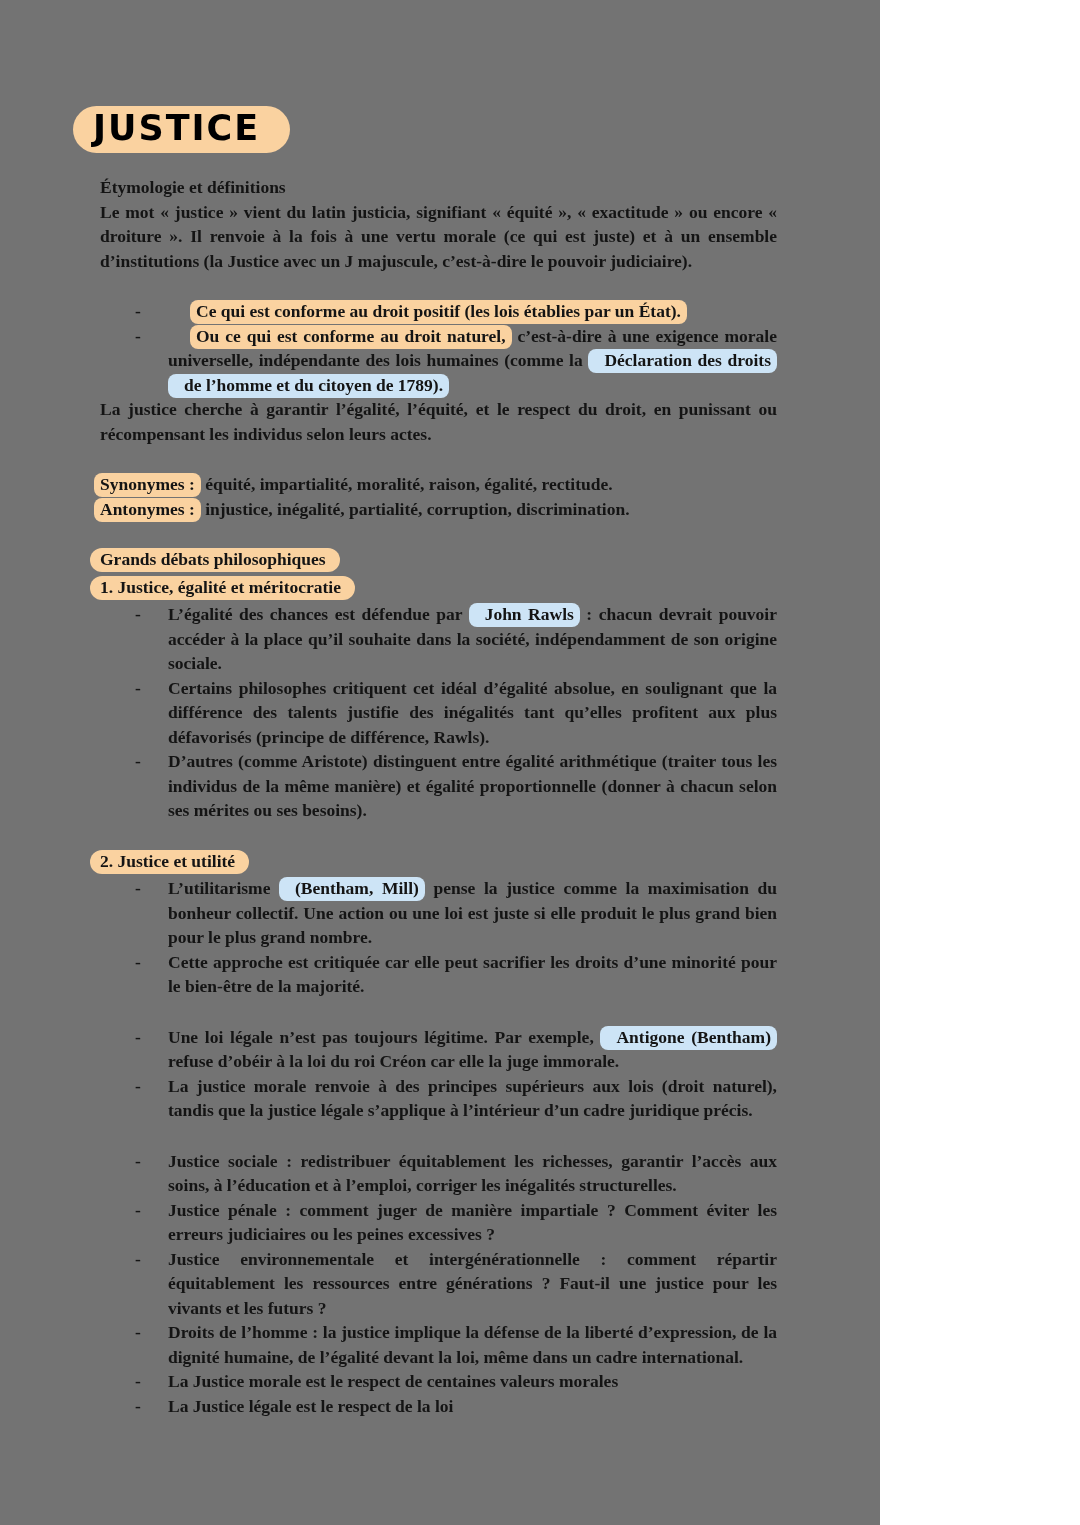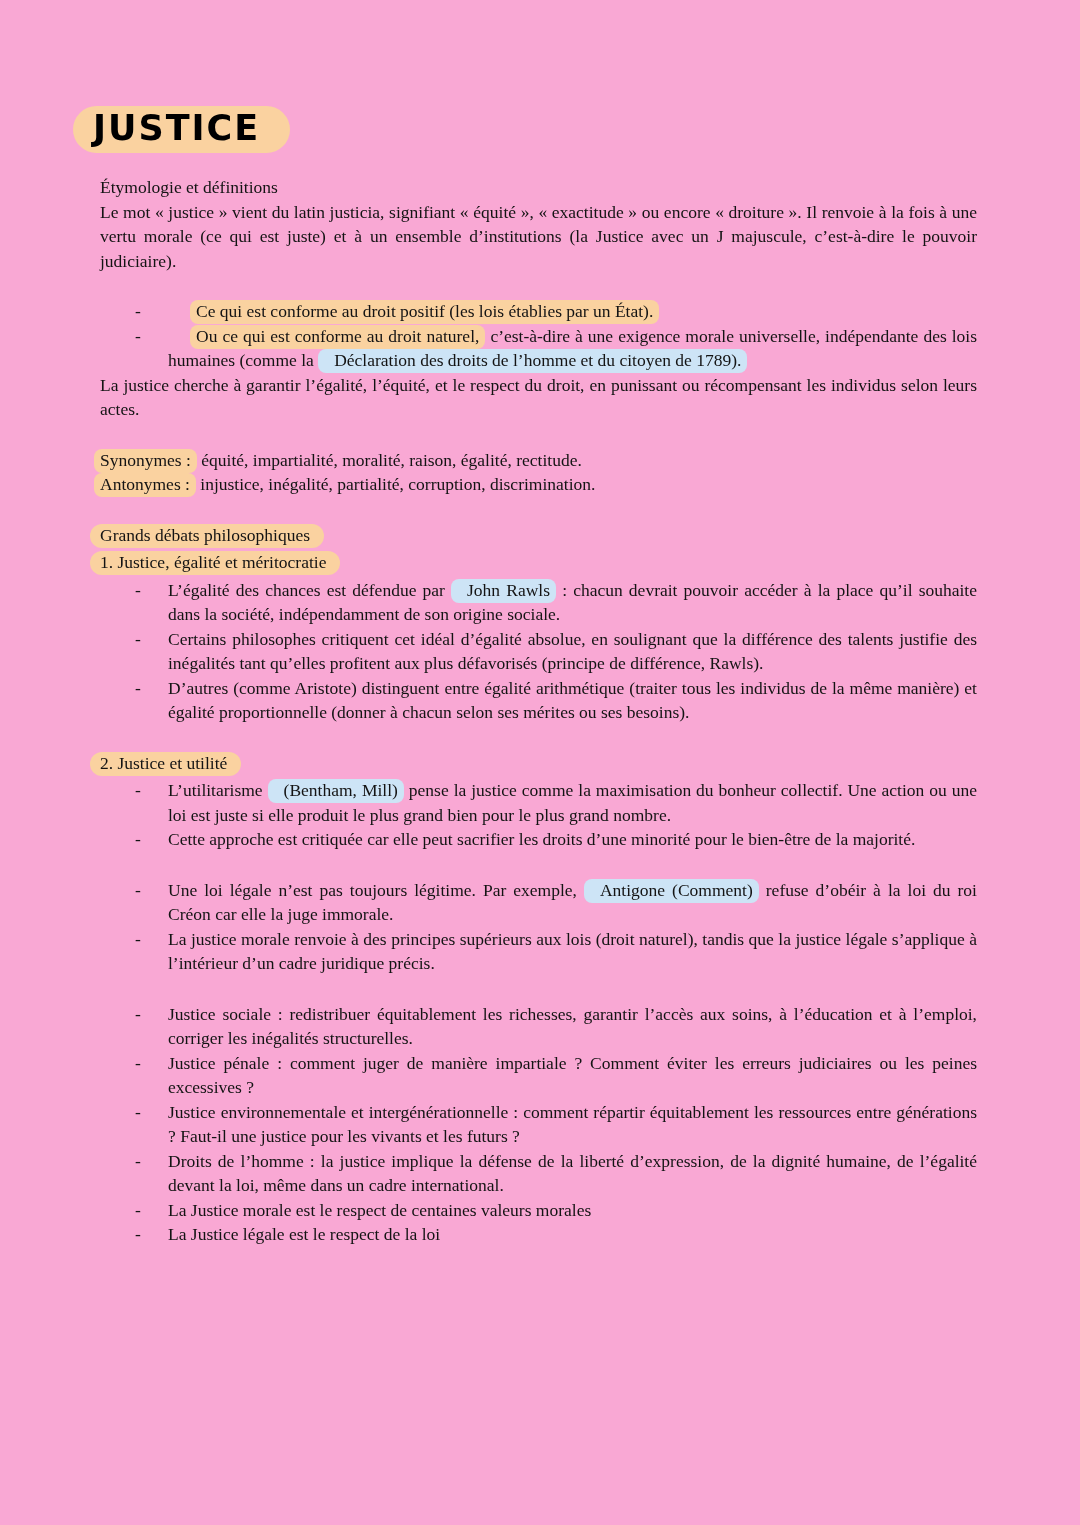--- a/index.html
+++ b/index.html
@@ -10,42 +10,42 @@
   * { margin: 0; padding: 0; box-sizing: border-box; }
   html, body { background: #ffffff; }
   body {
     width: 1080px;
     height: 1525px;
     font-family: "Liberation Serif", serif;
     color: var(--ink);
   }
   .page {
     position: relative;
-    width: 1080px;
+    width: 880px;
     height: 1525px;
-    background: #f9a8d4;
+    background: #737373;
     padding: 106px 103px 40px 100px;
     overflow: hidden;
   }
   .title-row { margin-left: -27px; margin-bottom: 22px; }
   .title-pill {
     display: inline-block;
     background: var(--hl-orange);
     border-radius: 26px;
     padding: 5px 30px 7px 20px;
   }
   .title-pill h1 {
     font-family: "DejaVu Sans", sans-serif;
     font-weight: bold;
     font-size: 35px;
     letter-spacing: 2px;
     line-height: 1;
     color: #000000;
   }
-  #doc-body { font-size: 17.5px; line-height: 1.4; }
+  #doc-body { font-size: 17.5px; line-height: 1.4; font-weight: bold; }
   p.para, p.heading { text-align: justify; }
   .spacer { height: 26px; }
   .hl {
     padding: 1px 6px 3px;
     border-radius: 8px;
     box-decoration-break: clone;
     -webkit-box-decoration-break: clone;
   }
   .hl-orange { background: var(--hl-orange); margin-left: 22px; }
   .hl-blue { background: var(--hl-blue); padding-left: 16px; }
@@ -114,21 +114,21 @@
         </div>
         <div class="li">
           <span class="dash">-</span>
           <div class="li-text"><span>Cette approche est critiquée car elle peut sacrifier les droits d’une minorité pour le bien-être de la majorité.</span></div>
         </div>
       </div>
       <div class="spacer"></div>
       <div class="list">
         <div class="li">
           <span class="dash">-</span>
-          <div class="li-text"><span>Une loi légale n’est pas toujours légitime. Par exemple, </span><span class="hl hl-blue">Antigone (Comment)</span><span> refuse d’obéir à la loi du roi Créon car elle la juge immorale.</span></div>
+          <div class="li-text"><span>Une loi légale n’est pas toujours légitime. Par exemple, </span><span class="hl hl-blue">Antigone (Bentham)</span><span> refuse d’obéir à la loi du roi Créon car elle la juge immorale.</span></div>
         </div>
         <div class="li">
           <span class="dash">-</span>
           <div class="li-text"><span>La justice morale renvoie à des principes supérieurs aux lois (droit naturel), tandis que la justice légale s’applique à l’intérieur d’un cadre juridique précis.</span></div>
         </div>
       </div>
       <div class="spacer"></div>
       <div class="list">
         <div class="li">
           <span class="dash">-</span>

